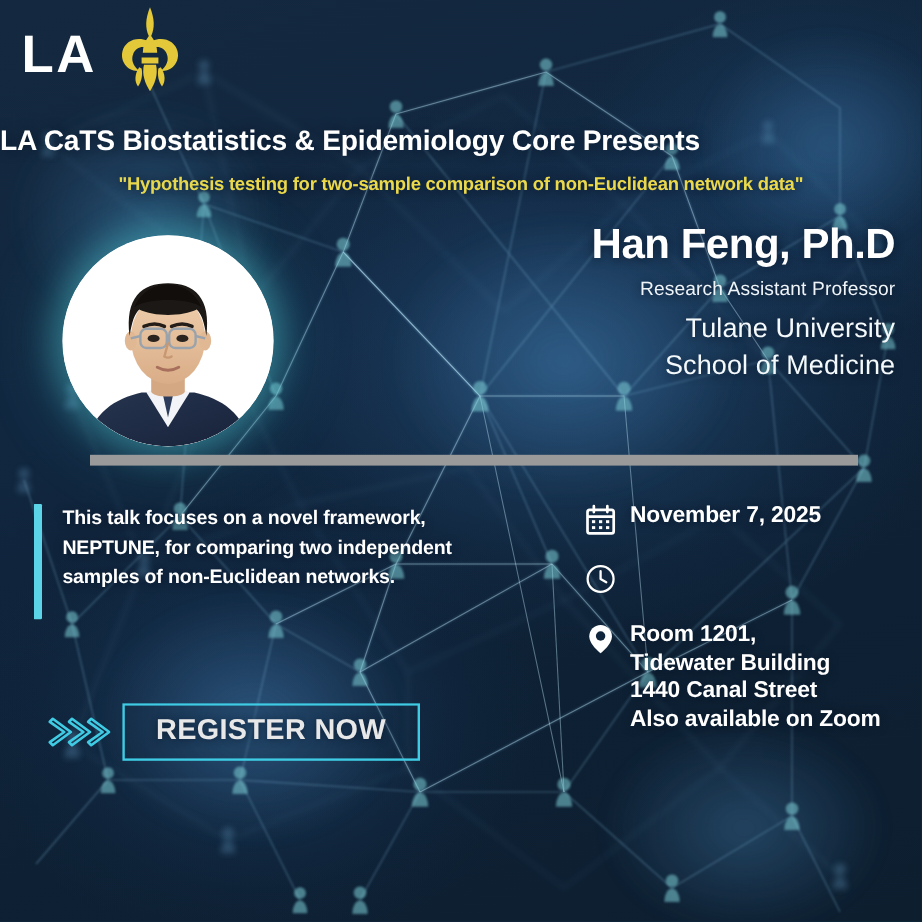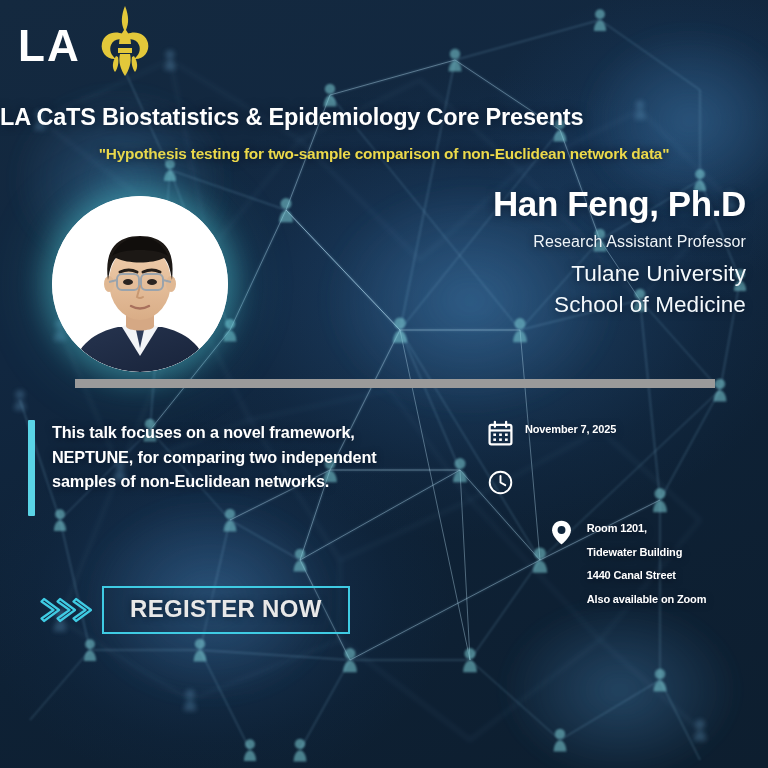--- a/index.html
+++ b/index.html
@@ -81,23 +81,23 @@
   .abstract{ position:absolute; left:28px; top:420px; width:430px; display:flex; }
   .abstract-bar{ width:7px; height:96px; background:#5ad4e6; flex:0 0 auto; border-radius:1px; }
   .abstract-text{ margin-left:17px; color:#ffffff; font-size:16.3px; font-weight:bold;
                   line-height:24.5px; letter-spacing:-0.15px;
                   text-shadow:0 1px 7px rgba(8,22,40,0.75); }
 
   
   .details{ position:absolute; left:483px; top:418px; width:285px; }
   .drow{ display:flex; align-items:flex-start; margin-bottom:20px; }
   .dicon{ width:34px; flex:0 0 34px; display:flex; justify-content:center; padding-top:2px; }
-  .dtext{ margin-left:8px; color:#ffffff; font-size:11px; font-weight:bold; line-height:23px;
+  .dtext{ margin-left:8px; color:#ffffff; font-size:19px; font-weight:bold; line-height:23px;
           letter-spacing:-0.15px; text-shadow:0 1px 7px rgba(8,22,40,0.75); }
-  .drow.loc{ margin-top:21px;justify-content:center; }
+  .drow.loc{ margin-top:21px; }
   .drow.loc .dtext{ line-height:23.5px; }
 
   
   .reg-wrap{ position:absolute; left:40px; top:586px; display:flex; align-items:center; }
   .chevrons{ width:52px; height:40px; flex:0 0 52px; }
   .reg-btn{
     margin-left:10px; border:2.5px solid #3fcbe3; padding:7px 26px 9px 26px;
     color:#e8e8e8; font-size:24px; font-weight:bold; letter-spacing:0.3px;
     text-shadow:0 1px 6px rgba(8,22,40,0.7);
     background:rgba(16,40,62,0.18);

